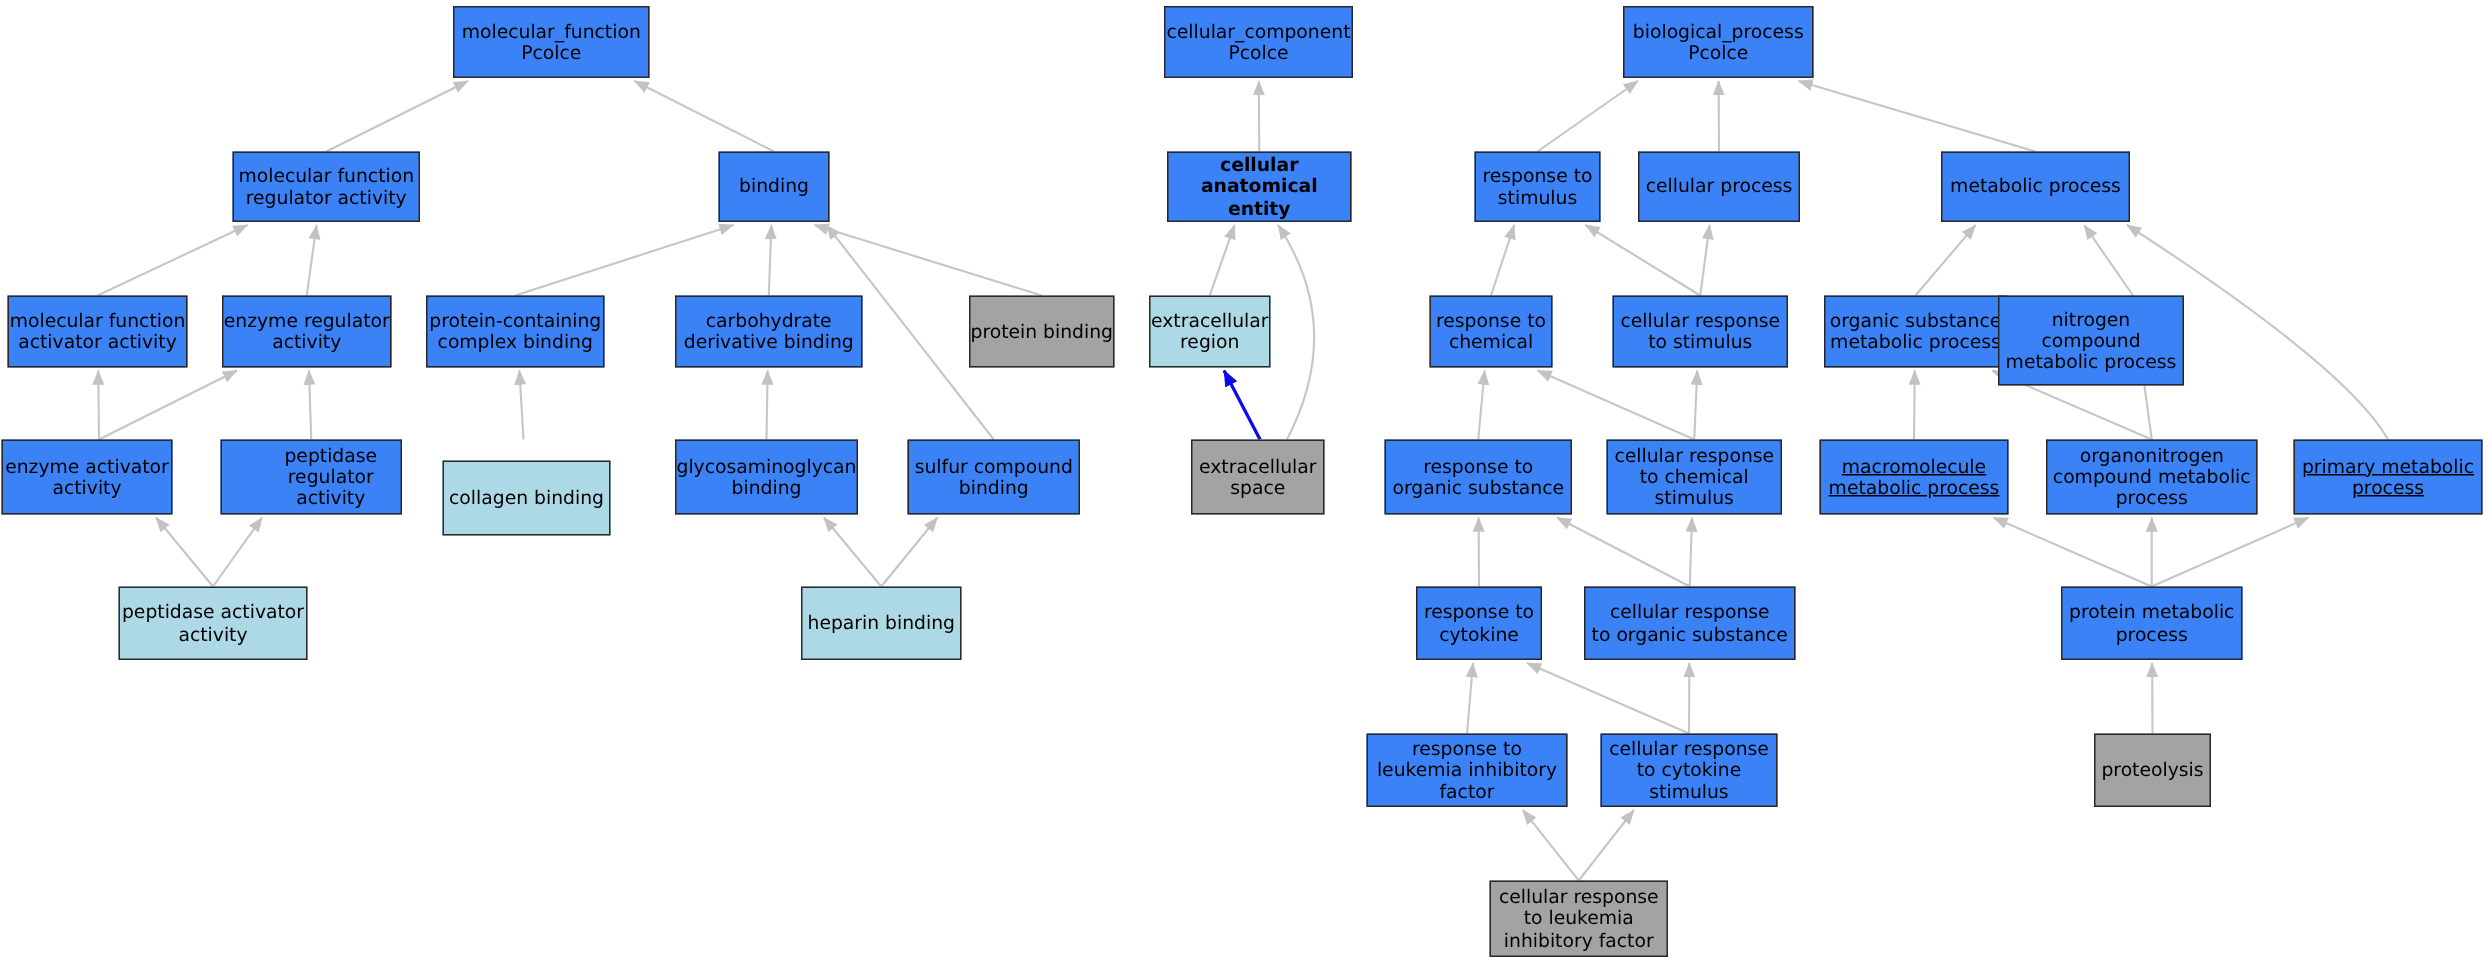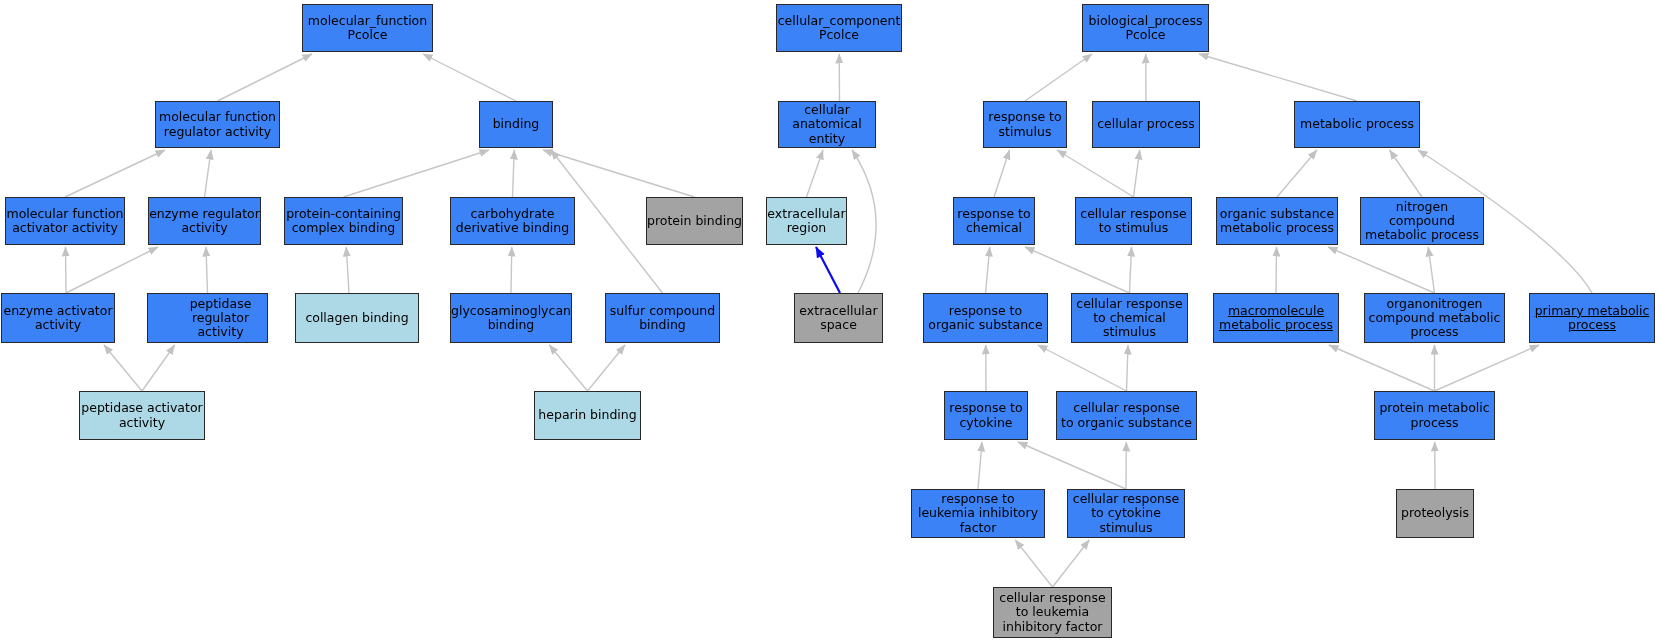--- a/index.html
+++ b/index.html
@@ -91,21 +91,21 @@
     </svg>
 <div class="node" style="left: 302px; top: 4px; width: 131px; height: 48px;">molecular_function
 Pcolce</div>
     <div class="node" style="left: 776px; top: 4px; width: 126px; height: 48px;">cellular_component
 Pcolce</div>
     <div class="node" style="left: 1082px; top: 4px; width: 127px; height: 48px;">biological_process
 Pcolce</div>
     <div class="node" style="left: 155px; top: 101px; width: 125px; height: 47px;">molecular function
 regulator activity</div>
     <div class="node" style="left: 479px; top: 101px; width: 74px; height: 47px;">binding</div>
-    <div class="node" style="left: 778px; top: 101px; width: 98px; height: 47px;">cellular anatomical
+    <div class="node" style="left: 778px; top: 101px; width: 123px; height: 47px; font-weight: bold;">cellular anatomical
 entity</div>
     <div class="node" style="left: 983px; top: 101px; width: 84px; height: 47px;">response to
 stimulus</div>
     <div class="node" style="left: 1092px; top: 101px; width: 108px; height: 47px;">cellular process</div>
     <div class="node" style="left: 1294px; top: 101px; width: 126px; height: 47px;">metabolic process</div>
     <div class="node" style="left: 5px; top: 197px; width: 120px; height: 48px;">molecular function
 activator activity</div>
     <div class="node" style="left: 148px; top: 197px; width: 113px; height: 48px;">enzyme regulator
 activity</div>
     <div class="node" style="left: 284px; top: 197px; width: 119px; height: 48px;">protein-containing
@@ -114,27 +114,27 @@
 derivative binding</div>
     <div class="node blue" style="left: 646px; top: 197px; width: 97px; height: 48px;">protein binding</div>
     <div class="node light" style="left: 766px; top: 197px; width: 81px; height: 48px;">extracellular
 region</div>
     <div class="node" style="left: 953px; top: 197px; width: 82px; height: 48px;">response to
 chemical</div>
     <div class="node" style="left: 1075px; top: 197px; width: 117px; height: 48px;">cellular response
 to stimulus</div>
     <div class="node" style="left: 1216px; top: 197px; width: 122px; height: 48px;">organic substance
 metabolic process</div>
-    <div class="node" style="left: 1360px; top: 197px; width: 124px; height: 48px;">nitrogen compound
+    <div class="node" style="left: 1332px; top: 197px; width: 124px; height: 60px;">nitrogen compound
 metabolic process</div>
     <div class="node" style="left: 1px; top: 293px; width: 114px; height: 50px;">enzyme activator
 activity</div>
     <div class="node" style="left: 147px; top: 293px; width: 121px; height: 50px; padding-left: 26px;">peptidase regulator
 activity</div>
-    <div class="node light" style="left: 295px; top: 293px; width: 124px; height: 50px;">collagen binding</div>
+    <div class="node light" style="left: 295px; top: 307px; width: 112px; height: 50px;">collagen binding</div>
     <div class="node" style="left: 450px; top: 293px; width: 122px; height: 50px;">glycosaminoglycan
 binding</div>
     <div class="node" style="left: 605px; top: 293px; width: 115px; height: 50px;">sulfur compound
 binding</div>
     <div class="node blue" style="left: 794px; top: 293px; width: 89px; height: 50px;">extracellular
 space</div>
     <div class="node" style="left: 923px; top: 293px; width: 125px; height: 50px;">response to
 organic substance</div>
     <div class="node" style="left: 1071px; top: 293px; width: 117px; height: 50px;">cellular response
 to chemical

